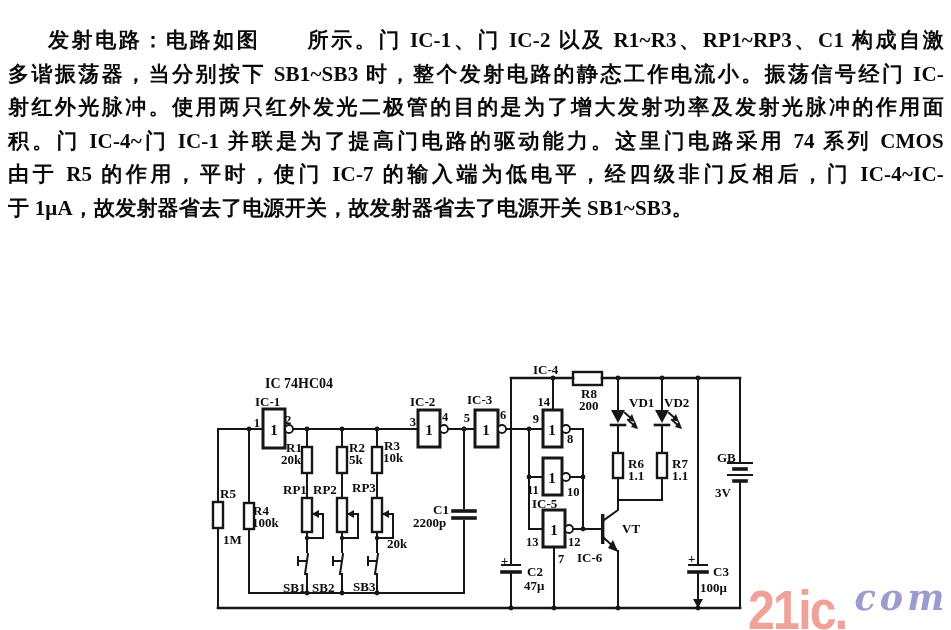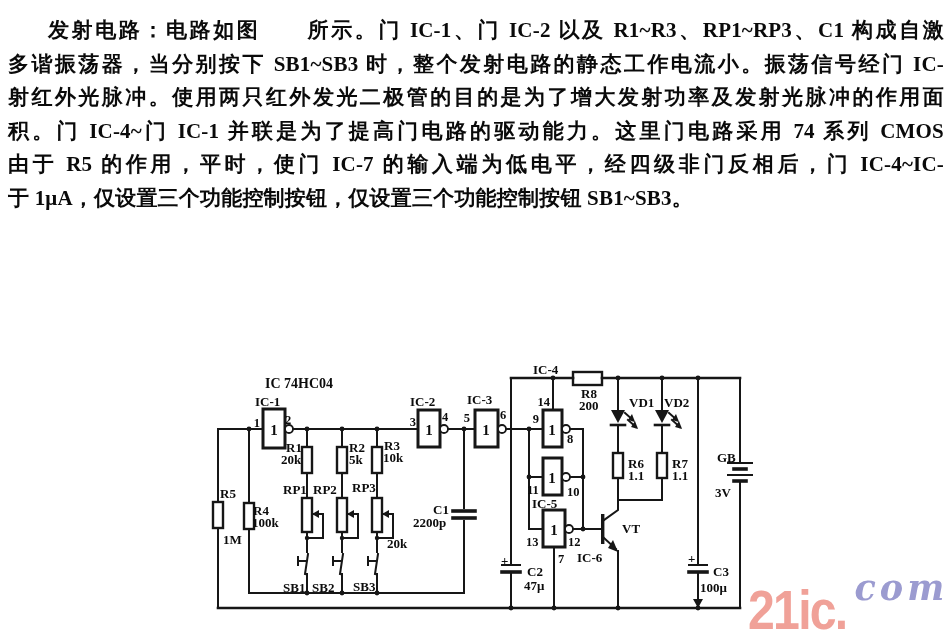--- a/index.html
+++ b/index.html
@@ -3,21 +3,21 @@
 <meta charset="utf-8">
 <style>
   html,body{margin:0;padding:0;}
   body{
     width:951px;height:630px;position:relative;overflow:hidden;
     background:#ffffff;color:#000;
     font-family:"Liberation Serif",serif;
   }
   
   .article{
-    position:absolute;left:8px;top:14px;width:936px;
+    position:absolute;left:8px;top:24px;width:936px;
     font-size:21px;line-height:33.6px;letter-spacing:0.2px;
     font-weight:600;color:#0a0a0a;
   }
   .article .line{white-space:nowrap;}
   .article .line.j{white-space:normal;text-align:justify;text-align-last:justify;}
   .article .line.indent{text-indent:40px;}
   
   .schematic{position:absolute;left:205px;top:362px;width:595px;height:268px;}
   svg .w{stroke:#161616;stroke-width:2;fill:none;stroke-linecap:square;}
   svg .w3{stroke:#161616;stroke-width:3.6;fill:none;stroke-linecap:square;}
@@ -40,33 +40,33 @@
     font-size:56px;line-height:1;letter-spacing:-2px;margin-top:10px;
     transform:scaleX(0.86);transform-origin:left top;
   }
   .wm-col{margin-left:-10px;}
   .wm-cn{
     font-family:"Liberation Sans",sans-serif;font-weight:bold;
     font-size:27px;line-height:1;letter-spacing:3px;
   }
   .wm-com{
     font-family:"DejaVu Serif",serif;font-weight:bold;font-style:italic;
-    font-size:35px;line-height:0.85;letter-spacing:4px;margin-top:1px;margin-left:2px;
+    font-size:35px;line-height:0.85;letter-spacing:4px;margin-top:11px;margin-left:2px;
   }
 </style>
 </head>
 <body>
 
 <div class="article">
   <div class="line j indent">发射电路：电路如图　　所示。门 IC-1、门 IC-2 以及 R1~R3、RP1~RP3、C1 构成自激</div>
   <div class="line j">多谐振荡器，当分别按下 SB1~SB3 时，整个发射电路的静态工作电流小。振荡信号经门 IC-</div>
   <div class="line j">射红外光脉冲。使用两只红外发光二极管的目的是为了增大发射功率及发射光脉冲的作用面</div>
   <div class="line j">积。门 IC-4~门 IC-1 并联是为了提高门电路的驱动能力。这里门电路采用 74 系列 CMOS</div>
   <div class="line j">由于 R5 的作用，平时，使门 IC-7 的输入端为低电平，经四级非门反相后，门 IC-4~IC-</div>
-  <div class="line">于 1μA，仅设置三个功能控制按钮，仅设置三个功能控制按钮 SB1~SB3。</div>
+  <div class="line">于 1μA，故发射器省去了电源开关，故发射器省去了电源开关 SB1~SB3。</div>
 </div>
 
 <div class="schematic">
 <svg width="595" height="268" viewBox="0 0 595 268">
 
   <g>
 
     <path class="w" d="M13 67 H58"></path>
     <path class="w" d="M88 67 H213"></path>
     <path class="w" d="M243 67 H270"></path>

